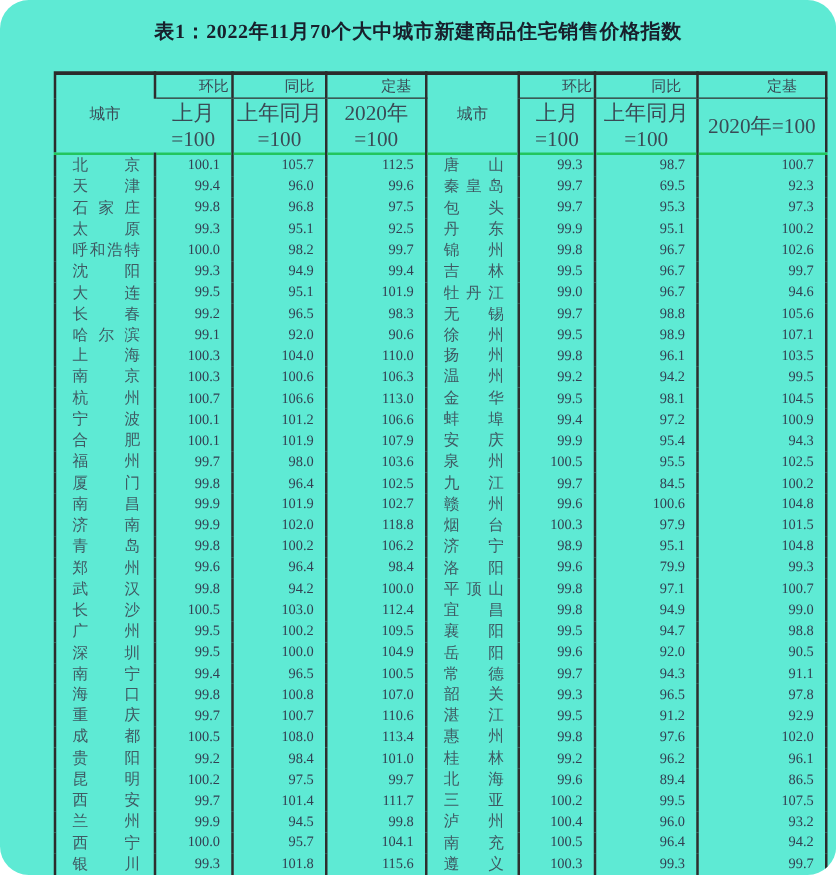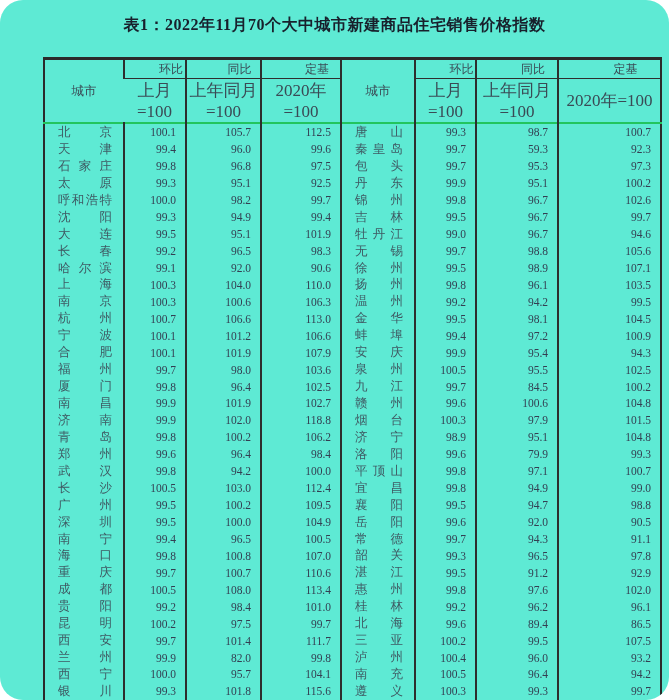--- a/index.html
+++ b/index.html
@@ -148,21 +148,21 @@
           <td class="city-cell">
             <div class="cname">天津</div>
           </td>
           <td class="num-cell">99.4</td>
           <td class="num-cell">96.0</td>
           <td class="num-cell">99.6</td>
           <td class="city-cell">
             <div class="cname">秦皇岛</div>
           </td>
           <td class="num-cell">99.7</td>
-          <td class="num-cell">59.3</td>
+          <td class="num-cell">69.5</td>
           <td class="num-cell">92.3</td>
         </tr>
         <tr>
           <td class="city-cell">
             <div class="cname">石家庄</div>
           </td>
           <td class="num-cell">99.8</td>
           <td class="num-cell">96.8</td>
           <td class="num-cell">97.5</td>
           <td class="city-cell">
@@ -562,21 +562,21 @@
           </td>
           <td class="num-cell">100.2</td>
           <td class="num-cell">99.5</td>
           <td class="num-cell">107.5</td>
         </tr>
         <tr>
           <td class="city-cell">
             <div class="cname">兰州</div>
           </td>
           <td class="num-cell">99.9</td>
-          <td class="num-cell">82.0</td>
+          <td class="num-cell">94.5</td>
           <td class="num-cell">99.8</td>
           <td class="city-cell">
             <div class="cname">泸州</div>
           </td>
           <td class="num-cell">100.4</td>
           <td class="num-cell">96.0</td>
           <td class="num-cell">93.2</td>
         </tr>
         <tr>
           <td class="city-cell">

